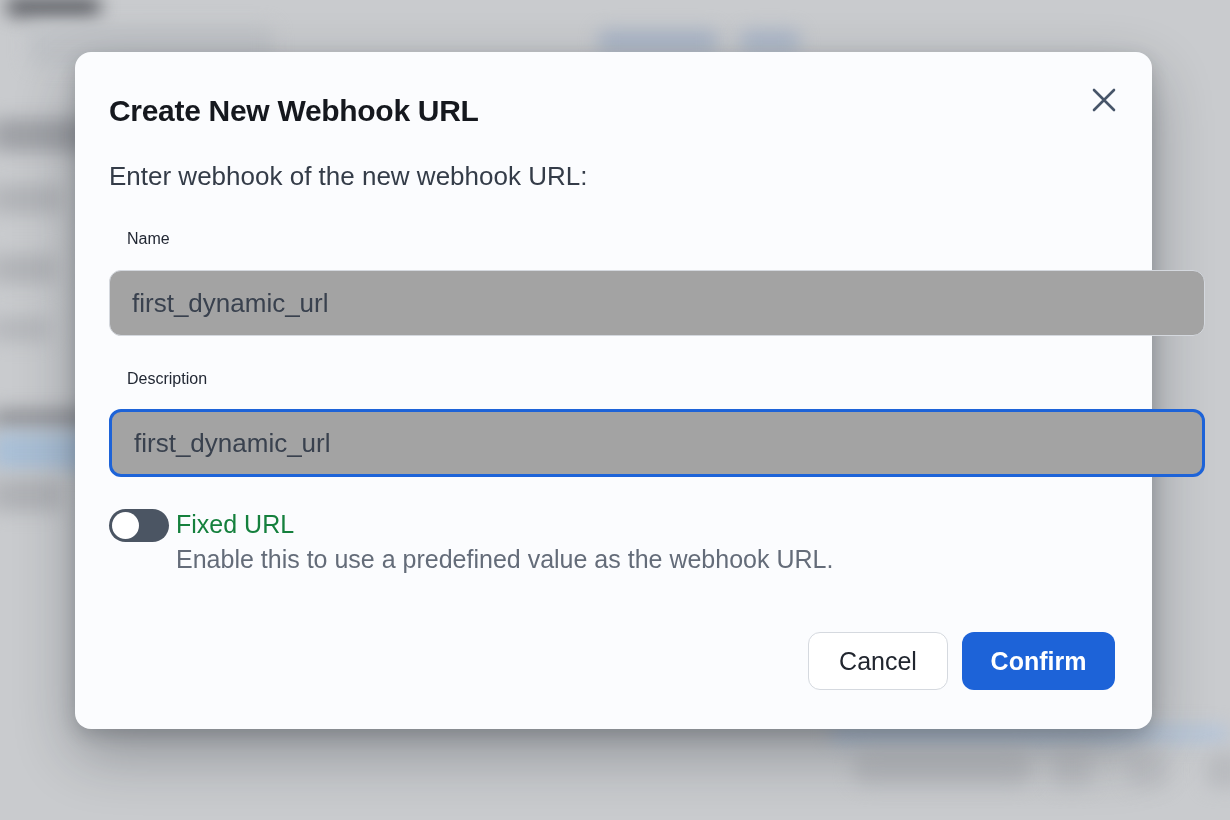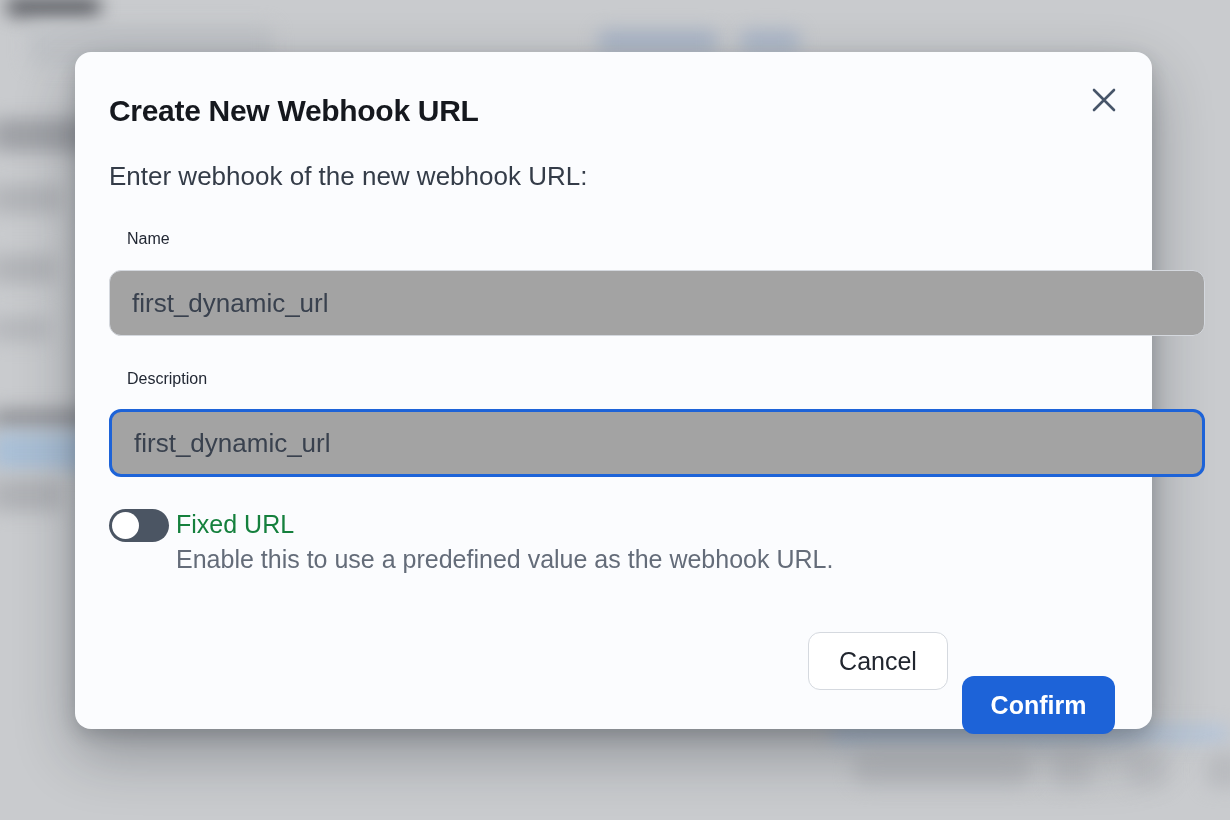--- a/index.html
+++ b/index.html
@@ -118,21 +118,20 @@
     border: 1px solid #d5d9df;
     color: #21262f;
     font-weight: 500;
   }
   .btn-confirm {
     left: 887px; width: 153px;
     background: #1d63d8;
     border: none;
     color: #ffffff;
     font-weight: bold;
-    margin-top: 44px;
   }
 </style>
 </head>
 <body>
 
 <div class="backdrop">
   <div class="blur-blob bb-title"></div>
   <div class="blur-blob bb-panel-top"></div>
   <div class="blur-blob bb-row1"></div>
   <div class="blur-blob bb-row2"></div>

